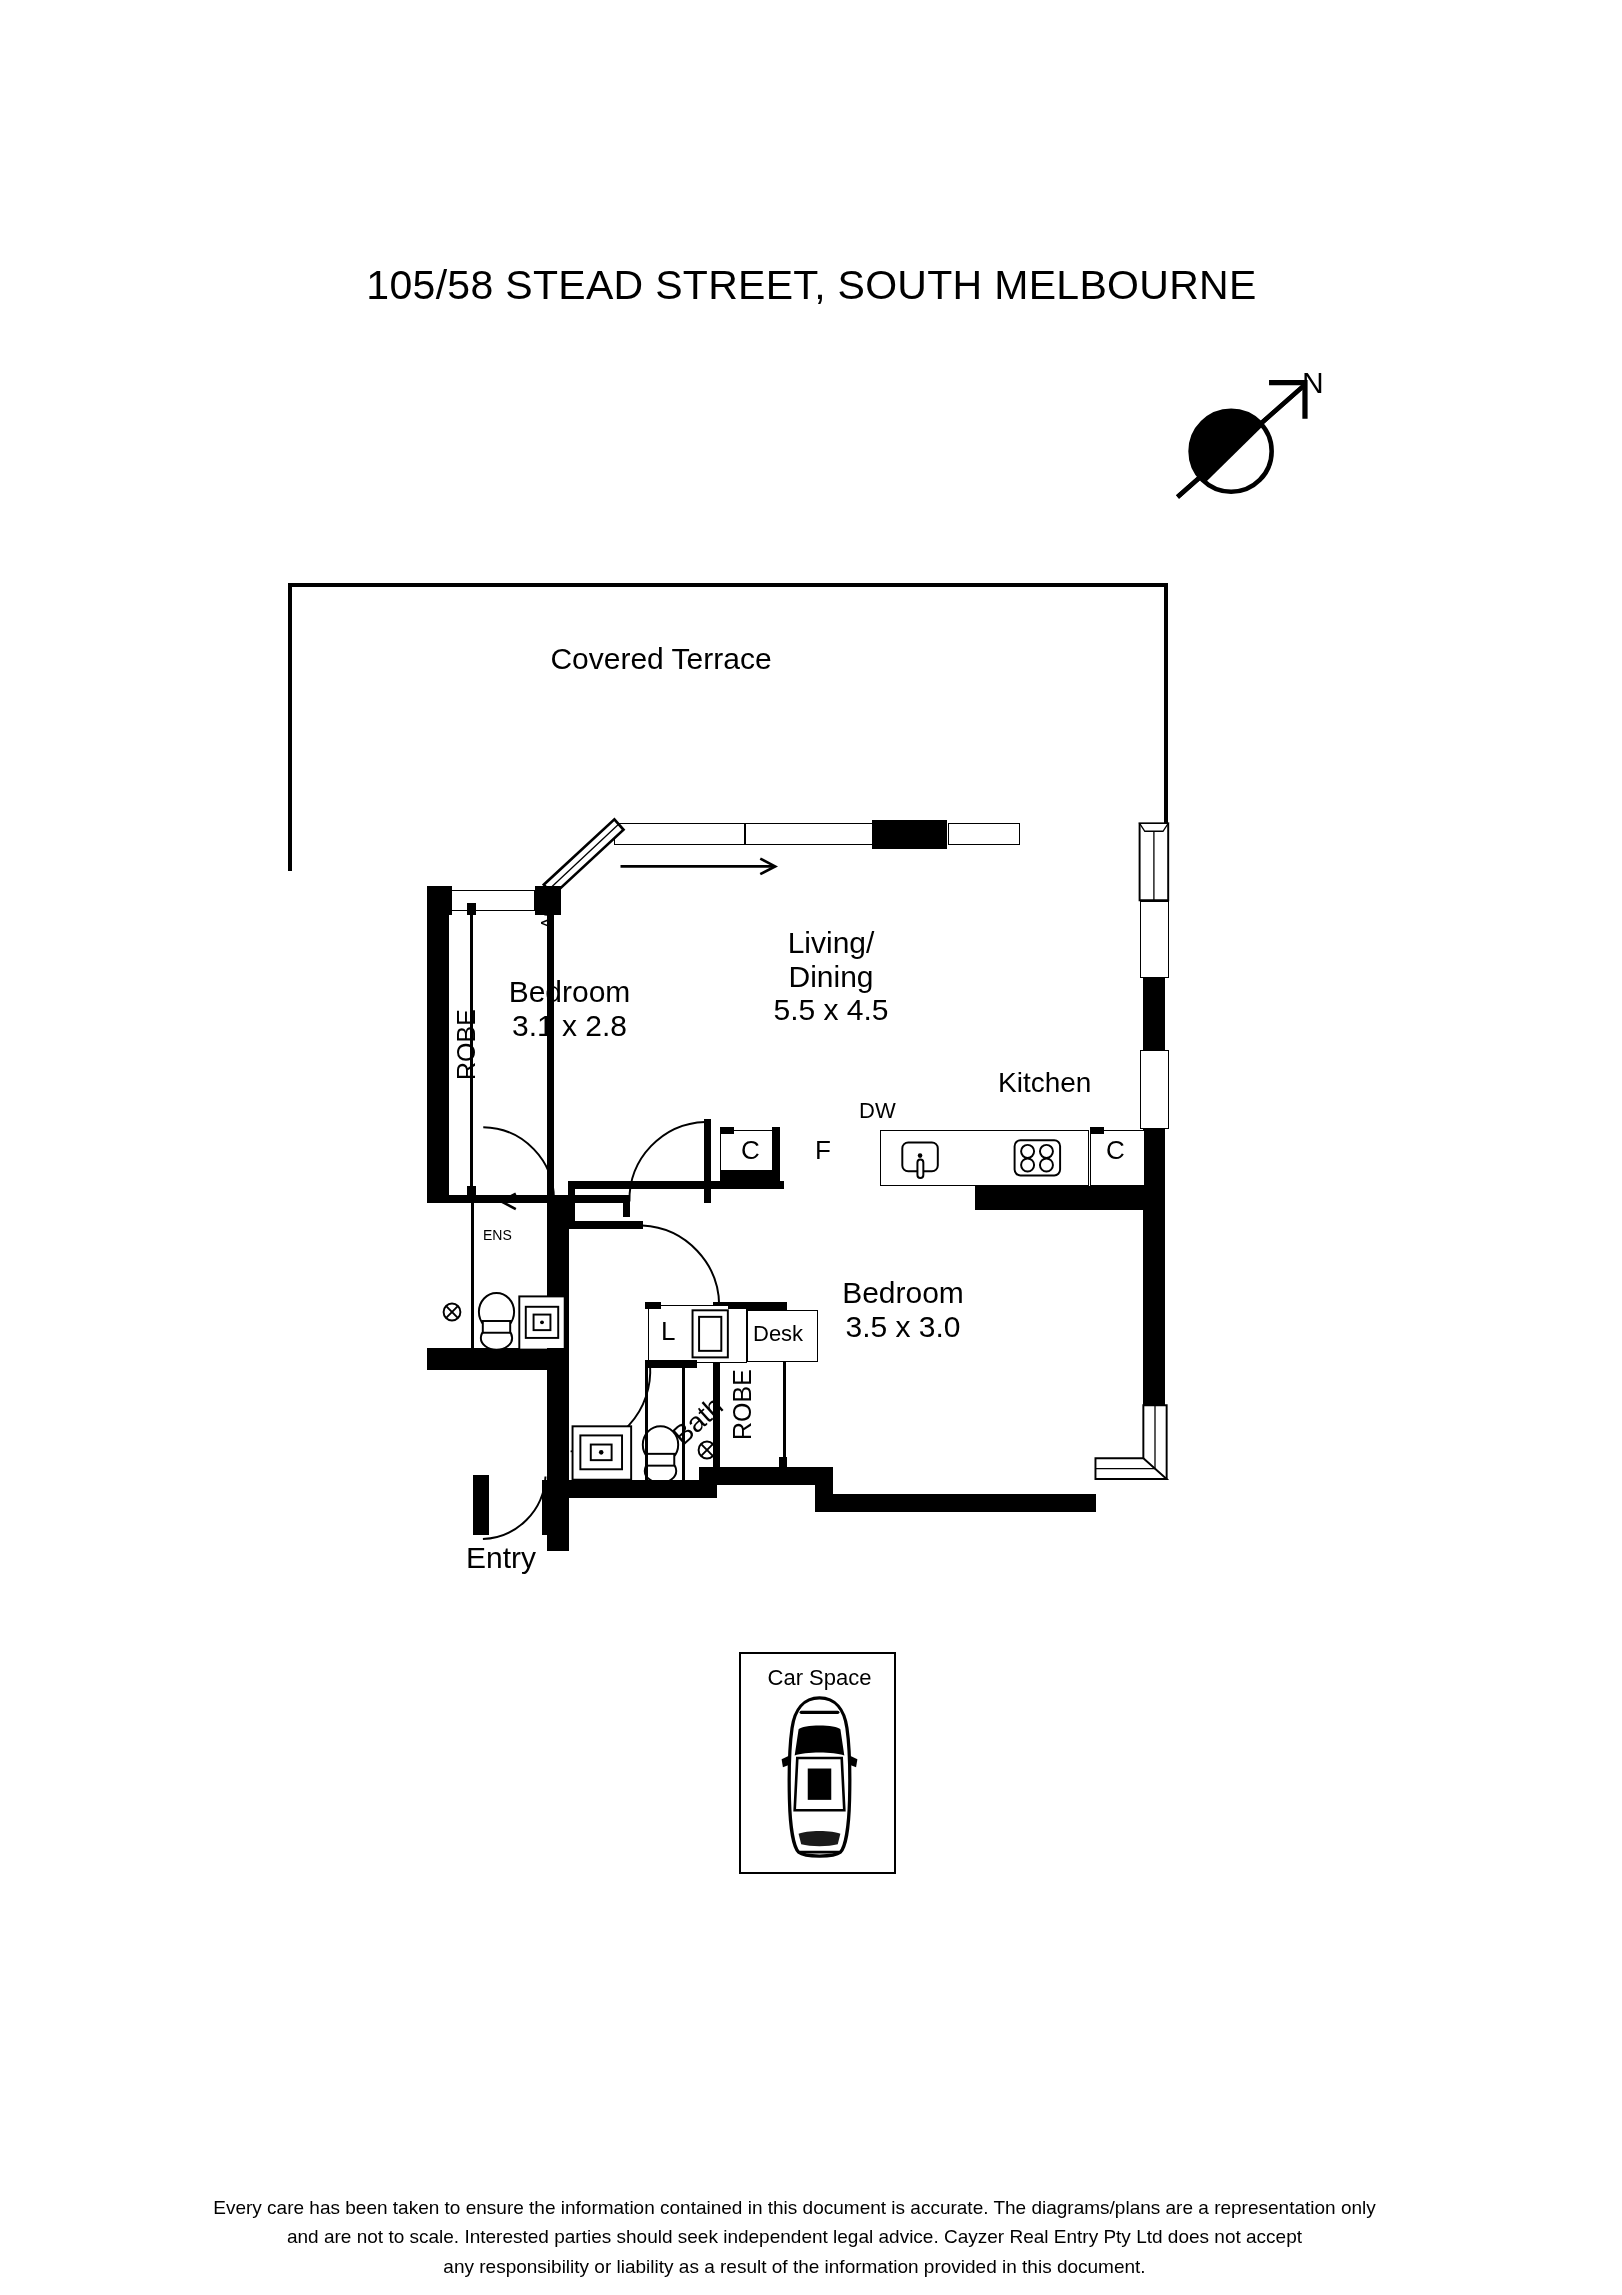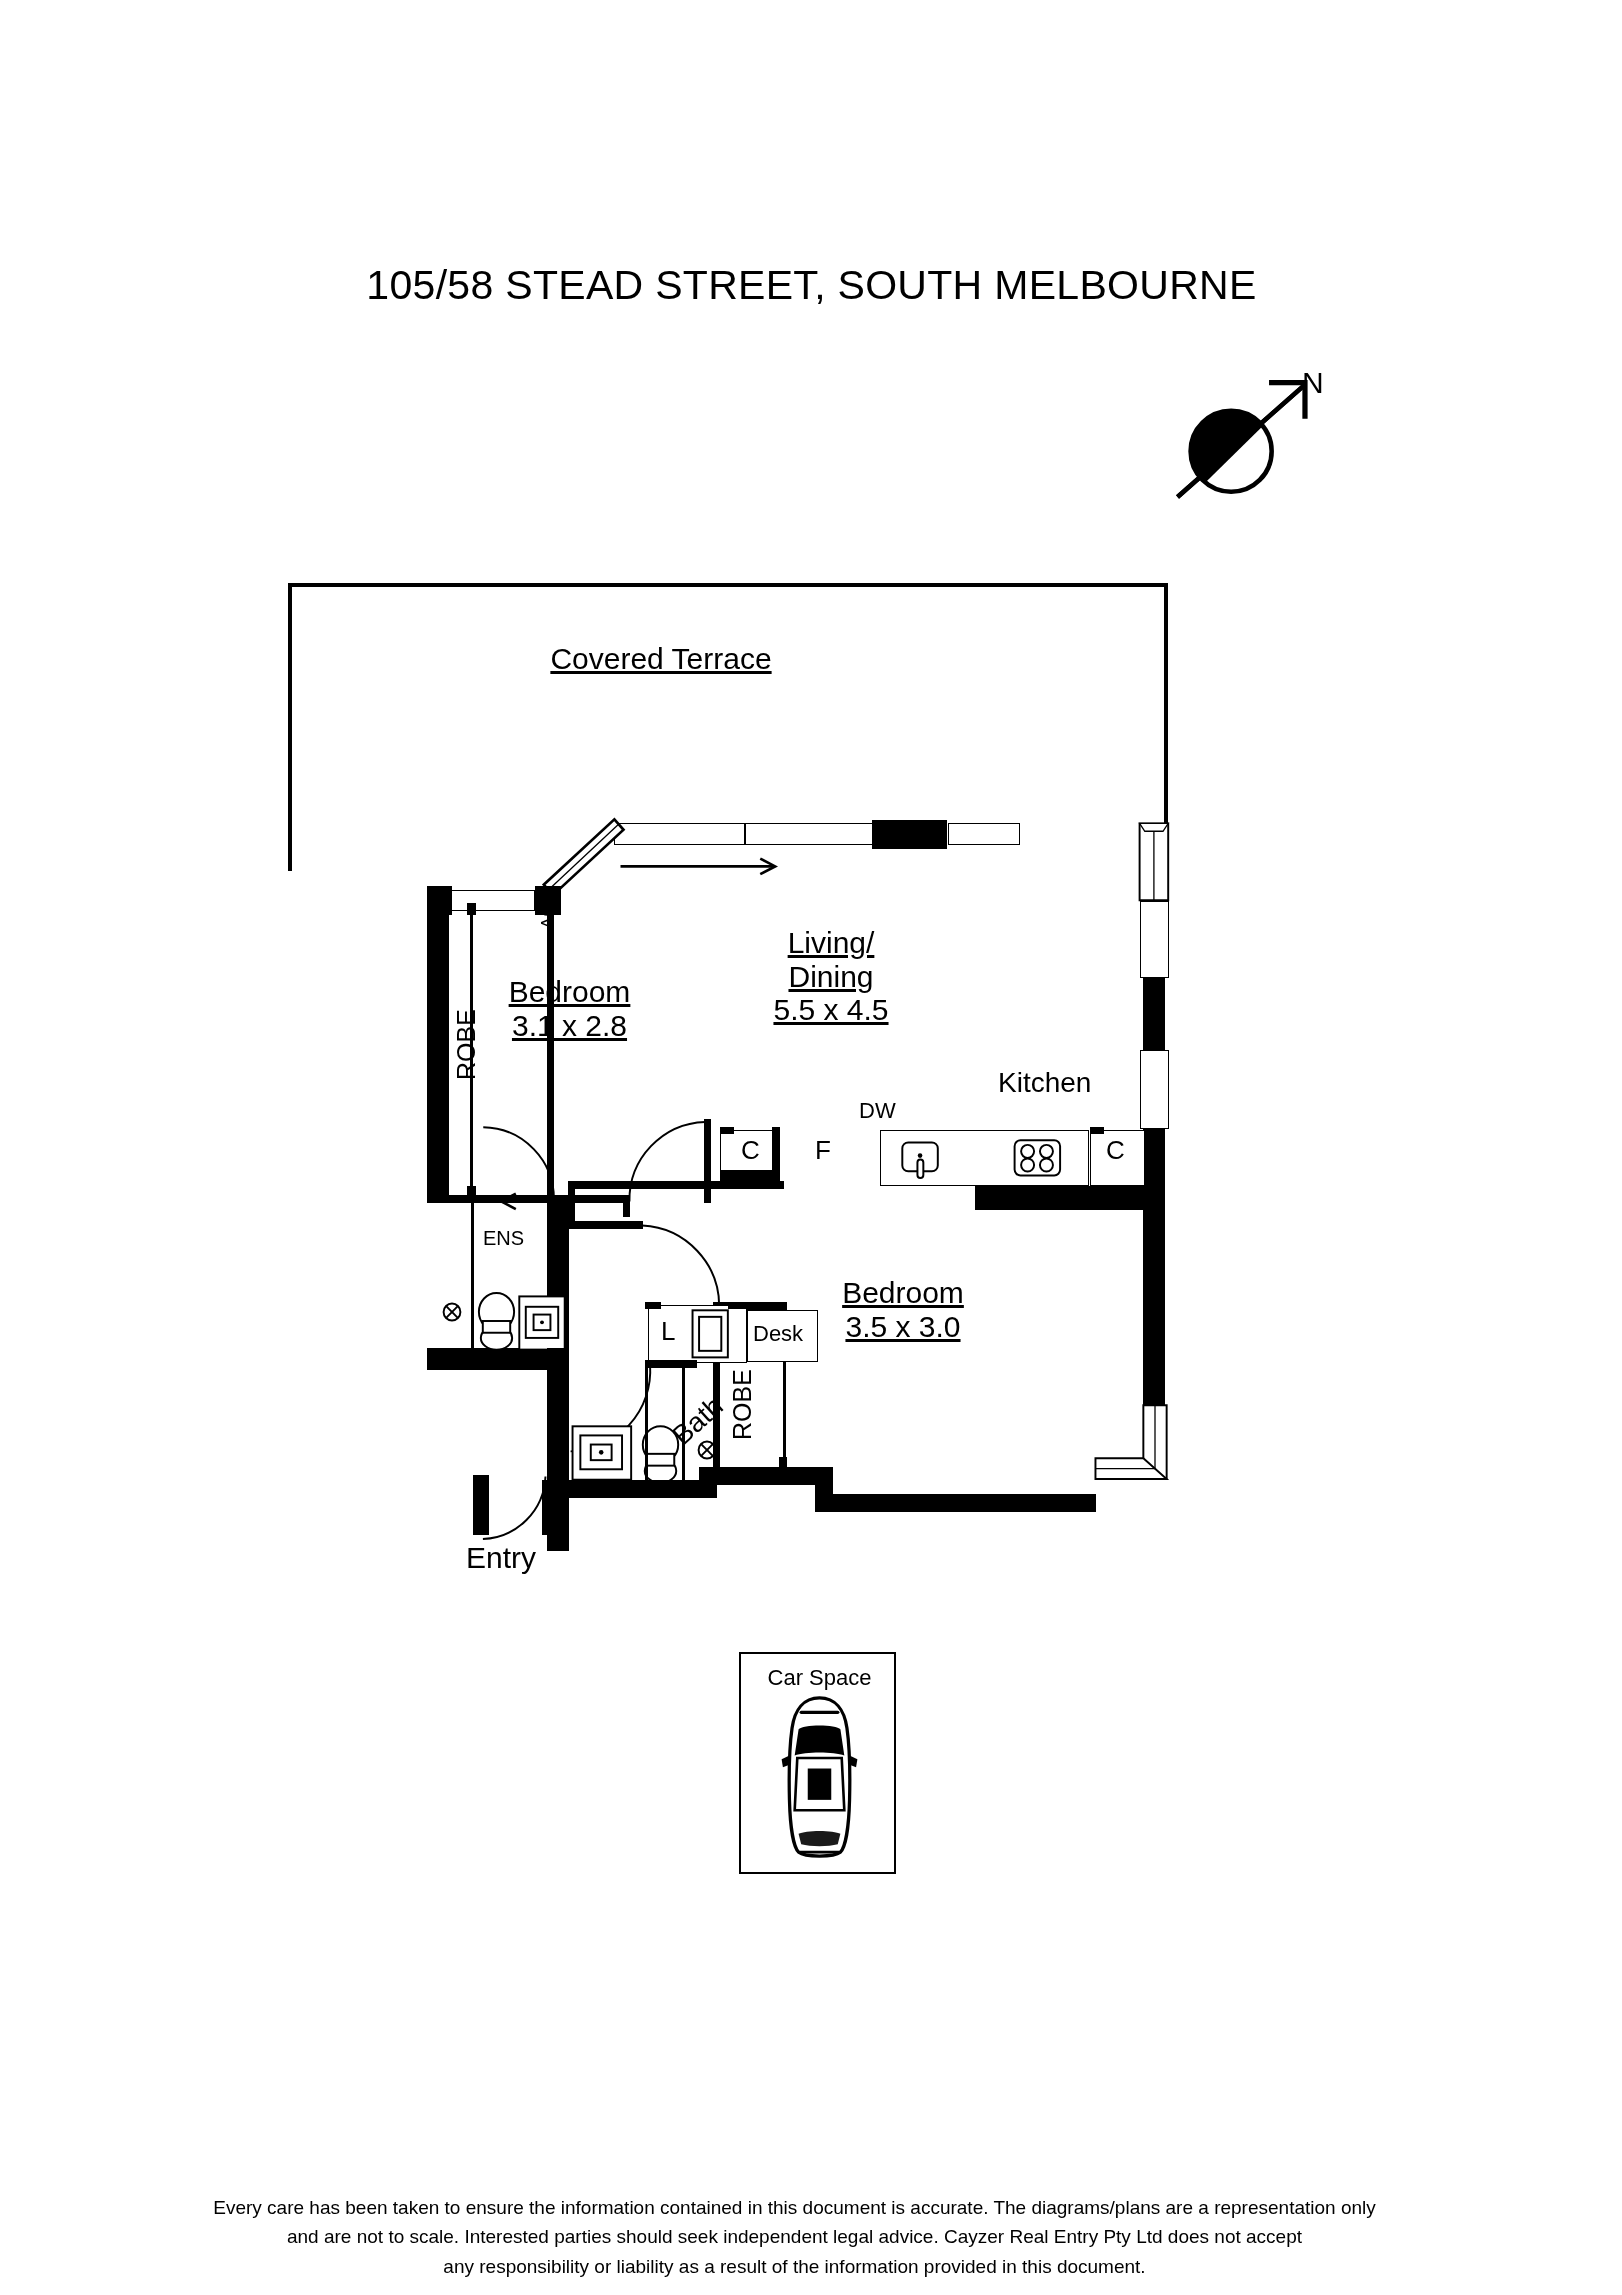--- a/index.html
+++ b/index.html
@@ -63,25 +63,24 @@
   .thinline {
     position: absolute;
     background: #000000;
   }
   .room-label {
     position: absolute;
     font-size: 30px;
     text-align: center;
     white-space: nowrap;
     line-height: 1.12;
-    text-decoration: underline;
   }
   .small-label {
     position: absolute;
-    font-size: 20px;
+    font-size: 14px;
     white-space: nowrap;
   }
   .tiny-label {
     position: absolute;
     font-size: 19.6px;
     white-space: nowrap;
   }
   .vlabel {
     position: absolute;
     font-size: 25px;

